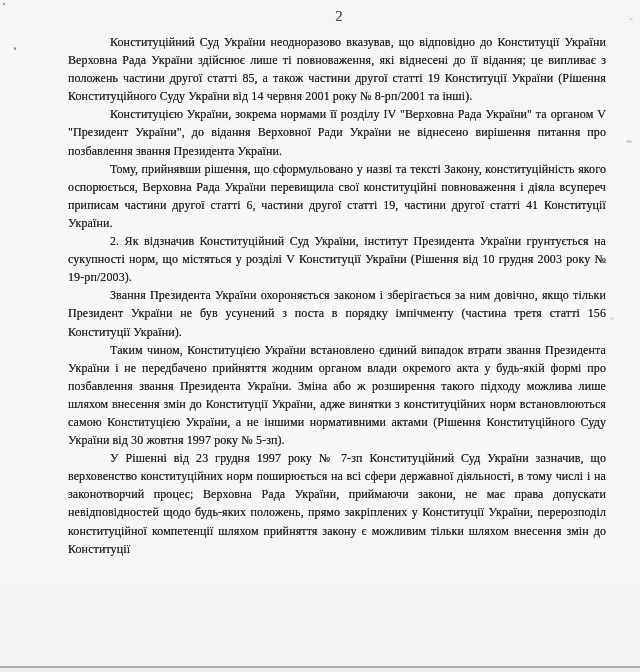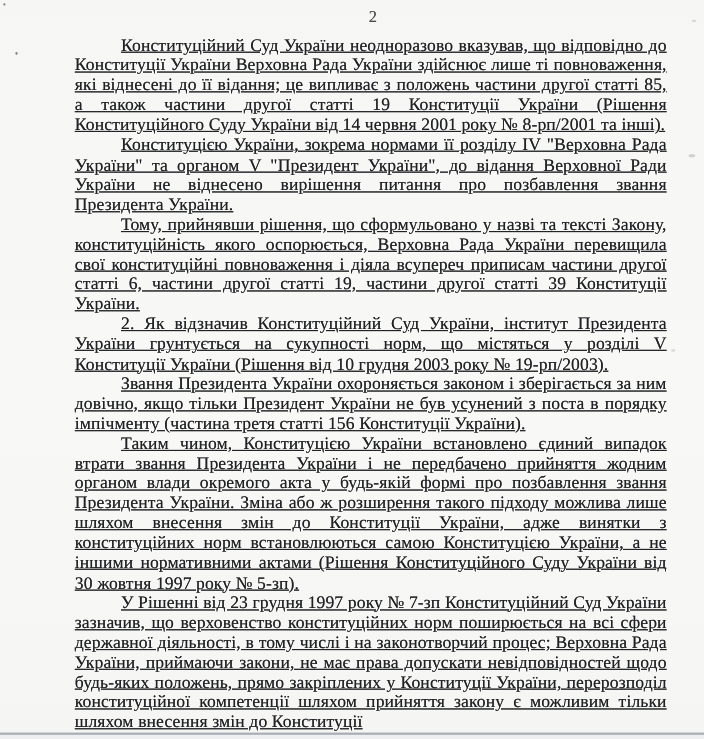--- a/index.html
+++ b/index.html
@@ -24,26 +24,25 @@
     font-size: 15px;
     color: #4a4b4d;
     text-shadow: 0 0 0.5px rgba(70,70,72,0.55);
   }
   .content {
     position: absolute;
     top: 33px;
     left: 68px;
     width: 538px;
     text-align: justify;
-    font-size: 16px;
+    font-size: 12px;
     line-height: 18.1px;
     letter-spacing: 0.1px;
     color: #212225;
     text-shadow: 0 0 0.6px rgba(33,34,37,0.72);
-    text-decoration: underline;
   }
   .para {
     margin: 0;
     text-indent: 42px;
   }
   .para.section-gap {
   }
   .scan-bottom-edge {
     position: absolute;
     left: 0;
@@ -66,21 +65,21 @@
 </head>
 <body>
 
 <div class="sheet">
 
   <div class="page-number">2</div>
 
   <div class="content">
     <p class="para">Конституційний Суд України неодноразово вказував, що відповідно до Конституції України Верховна Рада України здійснює лише ті повноваження, які віднесені до її відання; це випливає з положень частини другої статті 85, а також частини другої статті 19 Конституції України (Рішення Конституційного Суду України від 14 червня 2001 року № 8-рп/2001 та інші).</p>
     <p class="para">Конституцією України, зокрема нормами її розділу IV "Верховна Рада України" та органом V "Президент України", до відання Верховної Ради України не віднесено вирішення питання про позбавлення звання Президента України.</p>
-    <p class="para">Тому, прийнявши рішення, що сформульовано у назві та тексті Закону, конституційність якого оспорюється, Верховна Рада України перевищила свої конституційні повноваження і діяла всупереч приписам частини другої статті 6, частини другої статті 19, частини другої статті 39 Конституції України.</p>
+    <p class="para">Тому, прийнявши рішення, що сформульовано у назві та тексті Закону, конституційність якого оспорюється, Верховна Рада України перевищила свої конституційні повноваження і діяла всупереч приписам частини другої статті 6, частини другої статті 19, частини другої статті 41 Конституції України.</p>
     <p class="para section-gap">2. Як відзначив Конституційний Суд України, інститут Президента України грунтується на сукупності норм, що містяться у розділі V Конституції України (Рішення від 10 грудня 2003 року № 19-рп/2003).</p>
     <p class="para">Звання Президента України охороняється законом і зберігається за ним довічно, якщо тільки Президент України не був усунений з поста в порядку імпічменту (частина третя статті 156 Конституції України).</p>
     <p class="para">Таким чином, Конституцією України встановлено єдиний випадок втрати звання Президента України і не передбачено прийняття жодним органом влади окремого акта у будь-якій формі про позбавлення звання Президента України. Зміна або ж розширення такого підходу можлива лише шляхом внесення змін до Конституції України, адже винятки з конституційних норм встановлюються самою Конституцією України, а не іншими нормативними актами (Рішення Конституційного Суду України від 30 жовтня 1997 року № 5-зп).</p>
     <p class="para">У Рішенні від 23 грудня 1997 року № 7-зп Конституційний Суд України зазначив, що верховенство конституційних норм поширюється на всі сфери державної діяльності, в тому числі і на законотворчий процес; Верховна Рада України, приймаючи закони, не має права допускати невідповідностей щодо будь-яких положень, прямо закріплених у Конституції України, перерозподіл конституційної компетенції шляхом прийняття закону є можливим тільки шляхом внесення змін до Конституції</p>
   </div>
 
   <span class="speck s1"></span>
   <span class="speck s2"></span>
   <span class="speck s3"></span>
   <span class="speck s4"></span>

